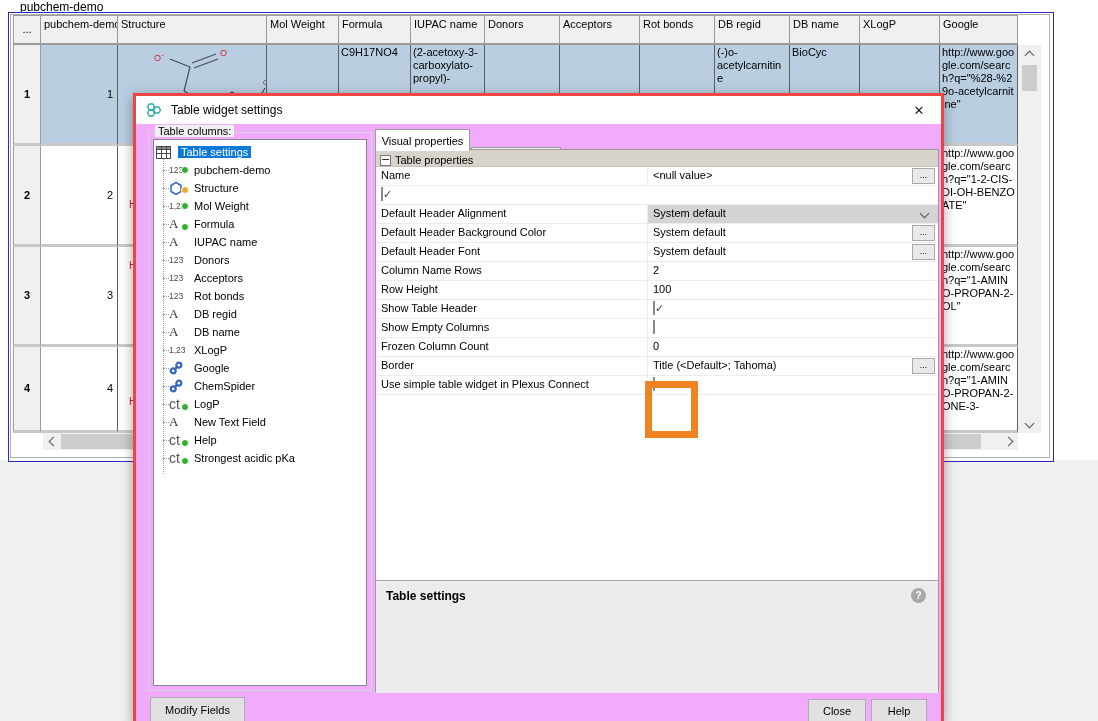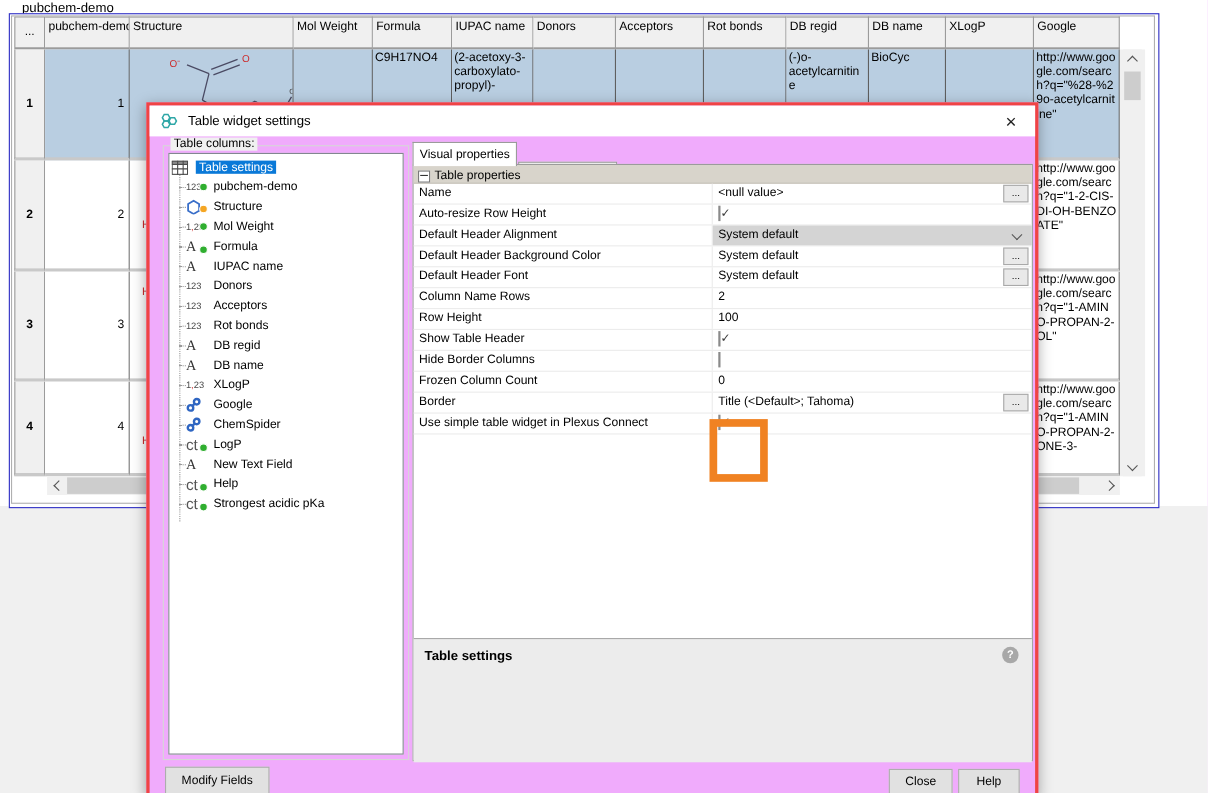--- a/index.html
+++ b/index.html
@@ -392,21 +392,20 @@
       <span class="pminus"></span>
       <span>Table properties</span>
     </div>
     <div id="props">
         <div class="prow">
           <span class="plabel">Name</span>
           <span class="pval"><span>&lt;null value&gt;</span></span>
           <span class="pell">...</span>
         </div>
         <div class="prow">
-          <span class="plabel">Auto-resize Row Height</span>
           <span class="pval"><span class="cbx on"></span></span>
         </div>
         <div class="prow">
           <span class="plabel">Default Header Alignment</span>
           <span class="pval combo"><span>System default</span><span class="pchev"></span></span>
         </div>
         <div class="prow">
           <span class="plabel">Default Header Background Color</span>
           <span class="pval"><span>System default</span></span>
           <span class="pell">...</span>
@@ -422,21 +421,21 @@
         </div>
         <div class="prow">
           <span class="plabel">Row Height</span>
           <span class="pval"><span>100</span></span>
         </div>
         <div class="prow">
           <span class="plabel">Show Table Header</span>
           <span class="pval"><span class="cbx on"></span></span>
         </div>
         <div class="prow">
-          <span class="plabel">Hide Border Columns</span>
+          <span class="plabel">Show Empty Columns</span>
           <span class="pval"><span class="cbx"></span></span>
         </div>
         <div class="prow">
           <span class="plabel">Frozen Column Count</span>
           <span class="pval"><span>0</span></span>
         </div>
         <div class="prow">
           <span class="plabel">Border</span>
           <span class="pval"><span>Title (&lt;Default&gt;; Tahoma)</span></span>
           <span class="pell">...</span>

